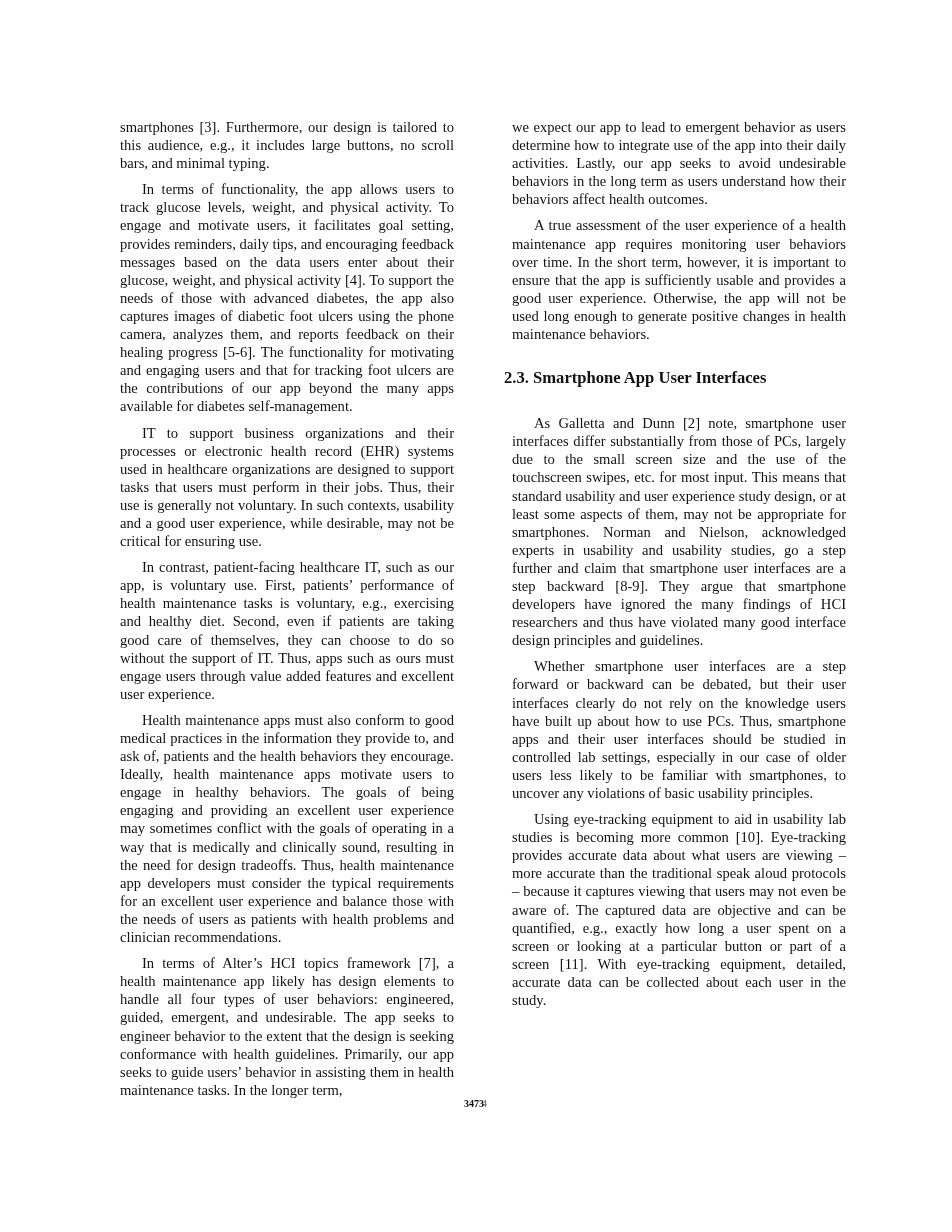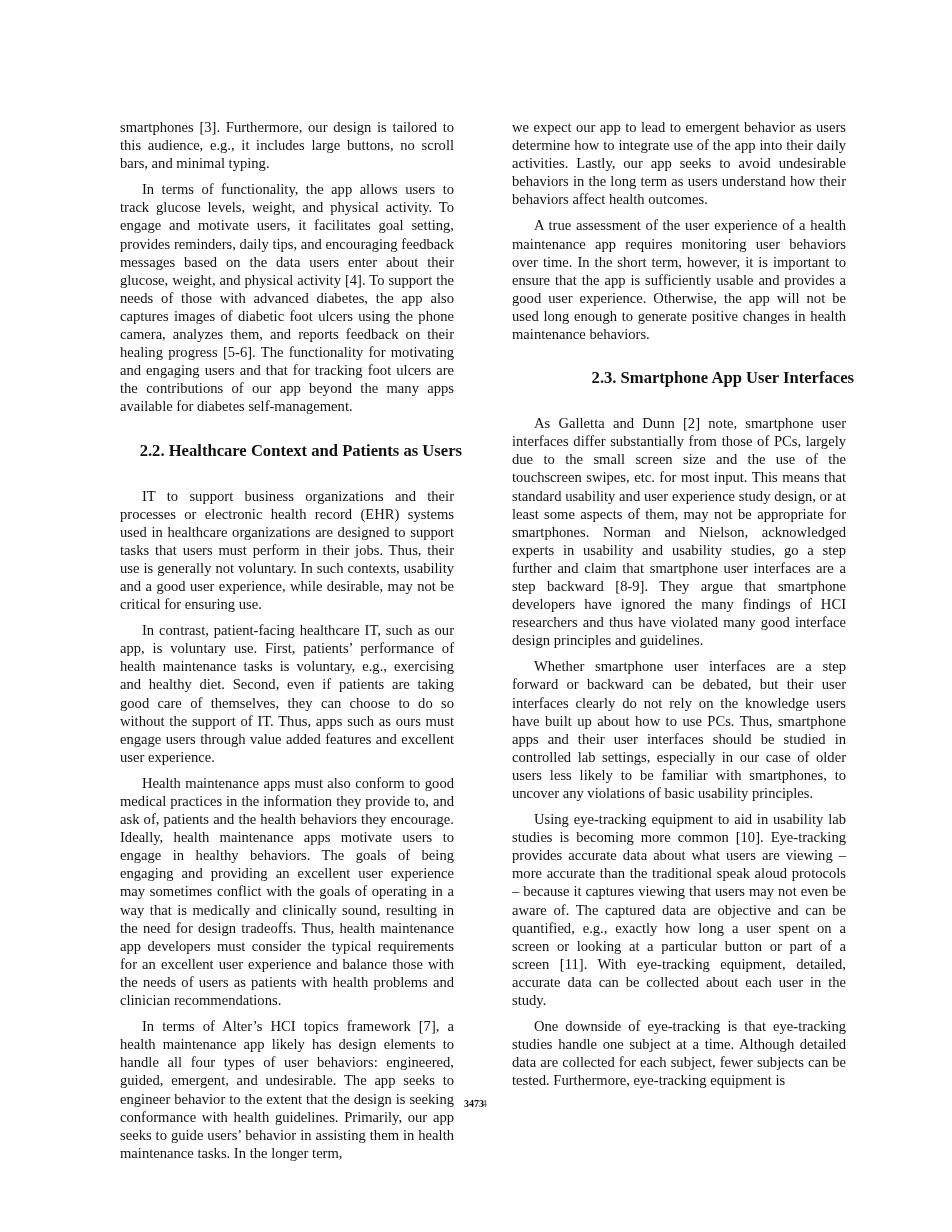--- a/index.html
+++ b/index.html
@@ -28,21 +28,21 @@
       margin: 8px;
       text-align: justify;
       text-indent: 22px;
     }
     p.noindent { text-indent: 0; }
     h2 {
       font-size: 16.6px;
       font-weight: bold;
       margin: 0;
       line-height: 20px;
-      text-align: right;
+      text-align: left;
     }
     .heading-block {
       padding-top: 17px;
       padding-bottom: 18px;
     }
     .page-number {
       position: absolute;
       top: 1098px;
       left: 464px;
       font-size: 10px;
@@ -56,39 +56,35 @@
       opacity: 0.55;
     }
   </style>
 </head>
 <body>
 
 <div id="col-left" class="column">
   <p class="noindent">smartphones [3]. Furthermore, our design is tailored to this audience, e.g., it includes large buttons, no scroll bars, and minimal typing.</p>
   <p>In terms of functionality, the app allows users to track glucose levels, weight, and physical activity. To engage and motivate users, it facilitates goal setting, provides reminders, daily tips, and encouraging feedback messages based on the data users enter about their glucose, weight, and physical activity [4]. To support the needs of those with advanced diabetes, the app also captures images of diabetic foot ulcers using the phone camera, analyzes them, and reports feedback on their healing progress [5-6]. The functionality for motivating and engaging users and that for tracking foot ulcers are the contributions of our app beyond the many apps available for diabetes self-management.</p>
 
-  <div class="heading-block">
-    <h2>2.2. Healthcare Context and Patients as Users</h2>
-  </div>
   <p>IT to support business organizations and their processes or electronic health record (EHR) systems used in healthcare organizations are designed to support tasks that users must perform in their jobs. Thus, their use is generally not voluntary. In such contexts, usability and a good user experience, while desirable, may not be critical for ensuring use.</p>
   <p>In contrast, patient-facing healthcare IT, such as our app, is voluntary use. First, patients’ performance of health maintenance tasks is voluntary, e.g., exercising and healthy diet. Second, even if patients are taking good care of themselves, they can choose to do so without the support of IT. Thus, apps such as ours must engage users through value added features and excellent user experience.</p>
   <p>Health maintenance apps must also conform to good medical practices in the information they provide to, and ask of, patients and the health behaviors they encourage. Ideally, health maintenance apps motivate users to engage in healthy behaviors. The goals of being engaging and providing an excellent user experience may sometimes conflict with the goals of operating in a way that is medically and clinically sound, resulting in the need for design tradeoffs. Thus, health maintenance app developers must consider the typical requirements for an excellent user experience and balance those with the needs of users as patients with health problems and clinician recommendations.</p>
   <p>In terms of Alter’s HCI topics framework [7], a health maintenance app likely has design elements to handle all four types of user behaviors: engineered, guided, emergent, and undesirable. The app seeks to engineer behavior to the extent that the design is seeking conformance with health guidelines. Primarily, our app seeks to guide users’ behavior in assisting them in health maintenance tasks. In the longer term,</p>
 </div>
 
 <div id="col-right" class="column">
   <p class="noindent">we expect our app to lead to emergent behavior as users determine how to integrate use of the app into their daily activities. Lastly, our app seeks to avoid undesirable behaviors in the long term as users understand how their behaviors affect health outcomes.</p>
   <p>A true assessment of the user experience of a health maintenance app requires monitoring user behaviors over time. In the short term, however, it is important to ensure that the app is sufficiently usable and provides a good user experience. Otherwise, the app will not be used long enough to generate positive changes in health maintenance behaviors.</p>
 
   <div class="heading-block">
     <h2>2.3. Smartphone App User Interfaces</h2>
   </div>
   <p>As Galletta and Dunn [2] note, smartphone user interfaces differ substantially from those of PCs, largely due to the small screen size and the use of the touchscreen swipes, etc. for most input. This means that standard usability and user experience study design, or at least some aspects of them, may not be appropriate for smartphones. Norman and Nielson, acknowledged experts in usability and usability studies, go a step further and claim that smartphone user interfaces are a step backward [8-9]. They argue that smartphone developers have ignored the many findings of HCI researchers and thus have violated many good interface design principles and guidelines.</p>
   <p>Whether smartphone user interfaces are a step forward or backward can be debated, but their user interfaces clearly do not rely on the knowledge users have built up about how to use PCs. Thus, smartphone apps and their user interfaces should be studied in controlled lab settings, especially in our case of older users less likely to be familiar with smartphones, to uncover any violations of basic usability principles.</p>
 
   <p>Using eye-tracking equipment to aid in usability lab studies is becoming more common [10]. Eye-tracking provides accurate data about what users are viewing – more accurate than the traditional speak aloud protocols – because it captures viewing that users may not even be aware of. The captured data are objective and can be quantified, e.g., exactly how long a user spent on a screen or looking at a particular button or part of a screen [11]. With eye-tracking equipment, detailed, accurate data can be collected about each user in the study.</p>
-  <p>One downside of eye-tracking is that eye-tracking studies handle one subject at a time. Although detailed data are collected for each subject, fewer subjects can be tested. Furthermore, eye-tracking equipment is</p>
 </div>
 
 <div class="page-number">
   <span>3473</span>
   <span class="over">4</span>
 </div>
 
 </body></html>

